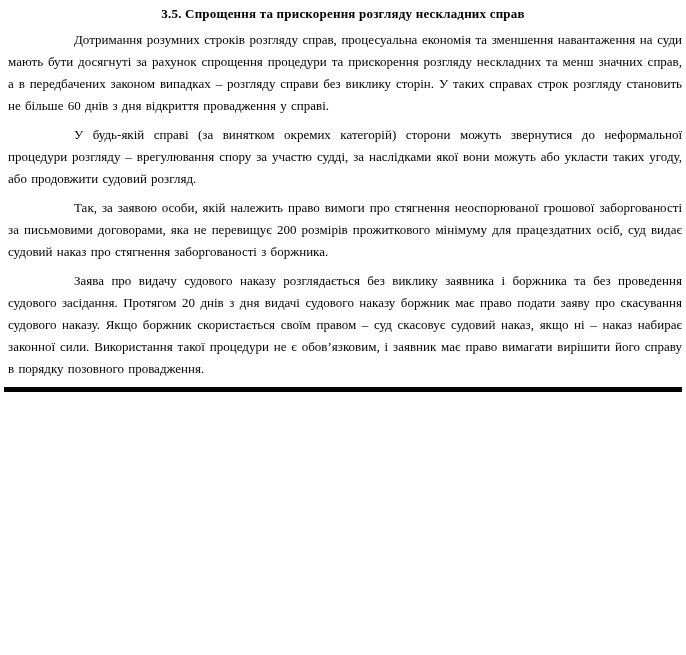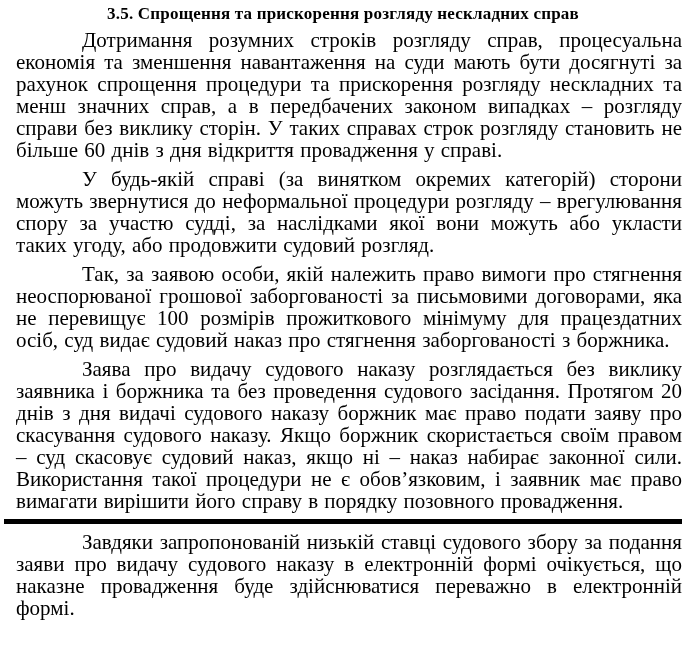--- a/index.html
+++ b/index.html
@@ -13,33 +13,33 @@
     font-family: "Liberation Serif", "DejaVu Serif", serif;
     color: #000000;
     overflow: hidden;
   }
   .page {
     box-sizing: border-box;
     width: 686px;
     padding: 3px 4px 0 4px;
   }
   h1.doc-heading {
-    font-size: 17px;
+    font-size: 13px;
     line-height: 22px;
     font-weight: bold;
     text-align: center;
     margin: 0 0 4px 0;
     letter-spacing: 0.2px;
   }
   p.doc-par {
-    font-size: 21px;
+    font-size: 13px;
     line-height: 22px;
     text-align: justify;
     text-indent: 66px;
-    margin: 0 0 7px 12px;
+    margin: 0 0 7px 4px;
     word-spacing: 1px;
   }
   .separator-bar {
     height: 5px;
     background: #000000;
     margin: 4px 0 7px 0;
     border: none;
   }
 </style>
 </head>
@@ -47,21 +47,20 @@
 
 <div class="page">
 
   <h1 class="doc-heading">3.5. Спрощення та прискорення розгляду нескладних справ</h1>
 
   <p class="doc-par">Дотримання розумних строків розгляду справ, процесуальна економія та зменшення навантаження на суди мають бути досягнуті за рахунок спрощення процедури та прискорення  розгляду нескладних та менш значних справ, а в передбачених законом випадках – розгляду справи без виклику сторін. У таких справах строк розгляду становить не більше 60 днів з дня відкриття провадження у справі.</p>
 
   <p class="doc-par">У будь-якій справі (за винятком окремих категорій) сторони можуть звернутися до неформальної процедури розгляду – врегулювання спору за участю судді, за наслідками якої вони можуть або укласти таких угоду, або продовжити судовий розгляд.</p>
 
 
-  <p class="doc-par">Так, за заявою особи, якій належить право вимоги про стягнення неоспорюваної грошової заборгованості за письмовими договорами, яка не перевищує 100 розмірів прожиткового мінімуму для працездатних осіб, суд видає судовий наказ про стягнення заборгованості з боржника.</p>
+  <p class="doc-par">Так, за заявою особи, якій належить право вимоги про стягнення неоспорюваної грошової заборгованості за письмовими договорами, яка не перевищує 200 розмірів прожиткового мінімуму для працездатних осіб, суд видає судовий наказ про стягнення заборгованості з боржника.</p>
 
   <p class="doc-par">Заява про видачу судового наказу розглядається без виклику заявника і боржника та без проведення судового засідання. Протягом 20 днів з дня видачі судового наказу боржник має право подати заяву про скасування судового наказу. Якщо боржник скористається своїм правом – суд скасовує судовий наказ, якщо ні – наказ набирає законної сили. Використання такої процедури не є обов’язковим, і заявник має право вимагати вирішити його справу в порядку позовного провадження.</p>
 
   <div class="separator-bar"></div>
 
-  <p class="doc-par">Завдяки запропонованій низькій ставці судового збору за подання заяви про видачу судового наказу в електронній формі очікується, що наказне провадження буде здійснюватися переважно в електронній формі.</p>
 
 </div>
 
 </body></html>

